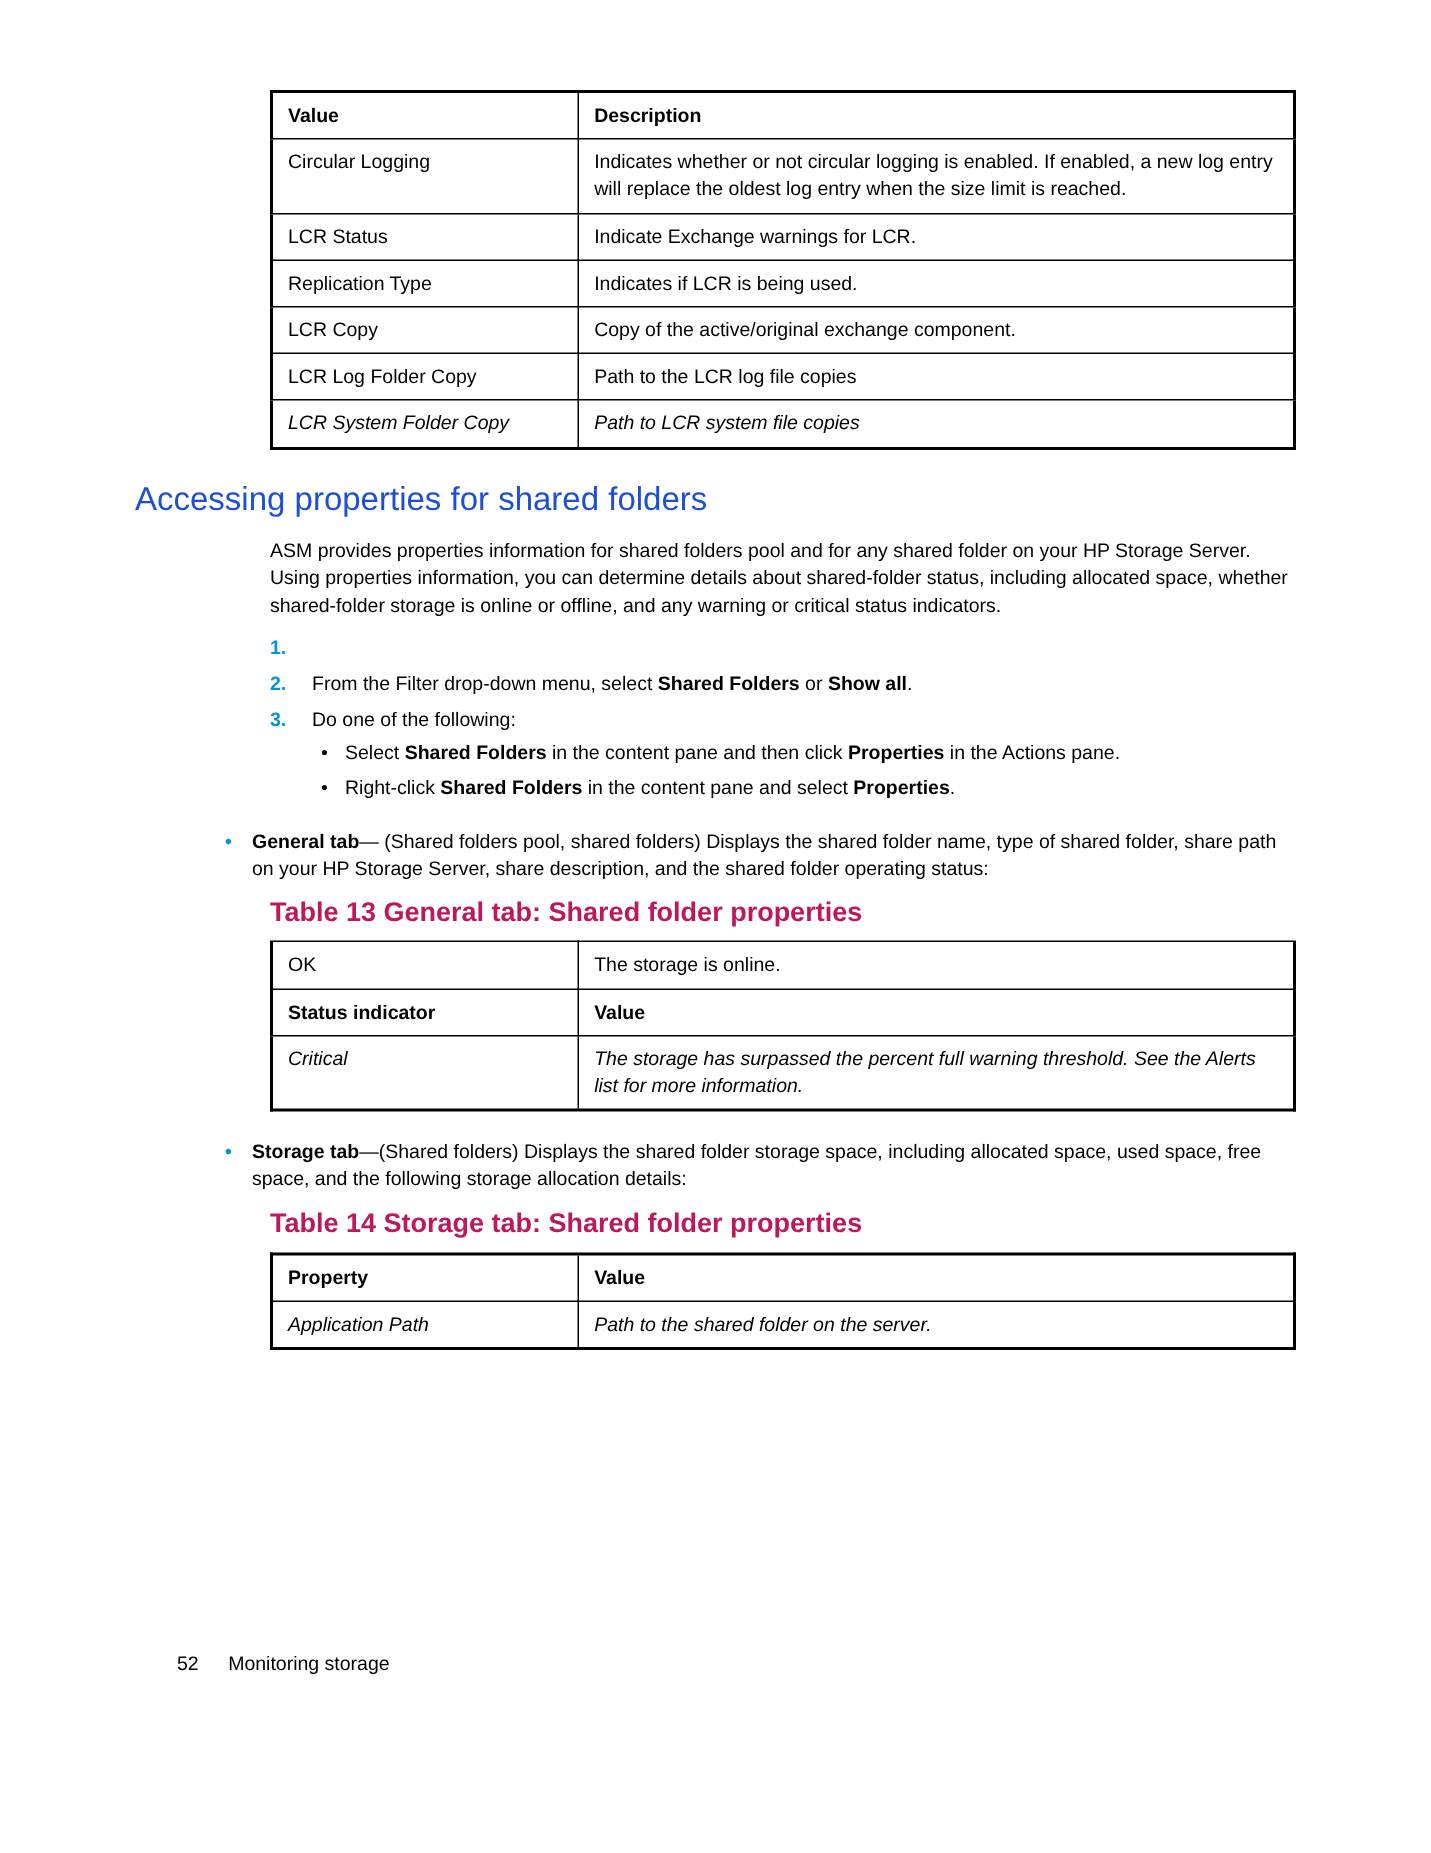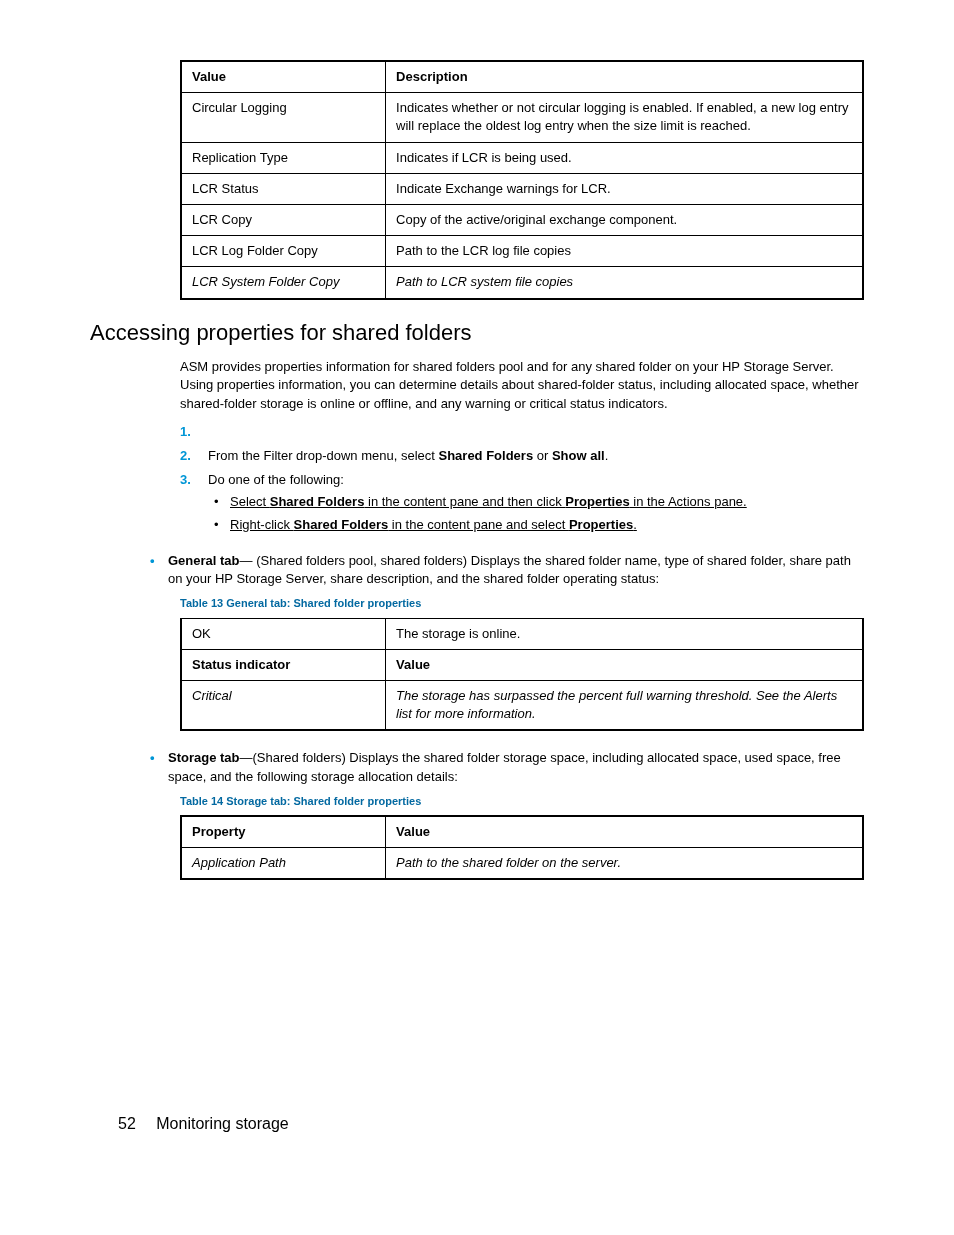--- a/index.html
+++ b/index.html
@@ -36,21 +36,21 @@
   }
   table.doc-table th {
     font-weight: bold;
   }
   .outer-border-lr th:first-child, .outer-border-lr td:first-child { border-left-width: 2px; }
   .outer-border-lr th:last-child, .outer-border-lr td:last-child { border-right-width: 2px; }
   .outer-border-lr tr:first-child th { border-top-width: 2px; }
   .outer-border-lr tr:last-child td { border-bottom-width: 2px; font-style: italic; }
   h2.section-heading {
     font-weight: normal;
-    color: #000000;
+    color: #1d4ed8;
     font-size: 22px;
     margin: 18px 0 10px 0;
   }
   p.body {
     margin: 0 0 10px 0;
   }
   ol.numlist {
     list-style: none;
     padding-left: 0;
     margin: 0 0 10px 0;
@@ -69,39 +69,39 @@
     list-style: none;
     padding-left: 22px;
     margin: 4px 0 8px 0;
   }
   ul.bullets > li::before {
     content: "•";
     display: inline-block;
     width: 16px;
     margin-left: -16px;
   }
-  ul.bullets > li { margin-bottom: 4px; text-decoration: underline; }
+  ul.bullets > li { margin-bottom: 4px; }
   ul.top-bullets {
     list-style: none;
     padding-left: 0;
     margin: 0 0 8px 0;
   }
   ul.top-bullets > li { display:flex; margin-bottom:6px; }
   ul.top-bullets > li > .b { color:#0096d6; font-weight:bold; width:18px; flex-shrink:0; }
   .table-caption {
-    color: #0369a1;
+    color: #be185d;
     font-weight: bold;
-    font-size: 11px;
+    font-size: 18px;
     margin: 8px 0 6px 0;
   }
   .footer {
     position: absolute;
-    bottom: 48px;
+    bottom: 65px;
     left: 118px;
-    font-size: 16px;
+    font-size: 13px;
   }
   .footer .pg { margin-right: 16px; }
   b { font-weight: bold; }
 </style>
 </head>
 <body>
 
 <div class="page">
 
   <div class="content-indent">
@@ -109,26 +109,26 @@
       <tbody>
           <tr>
         <th style="width:30%">Value</th>
         <th>Description</th>
       </tr>
       <tr>
             <td>Circular Logging</td>
             <td>Indicates whether or not circular logging is enabled. If enabled, a new log entry will replace the oldest log entry when the size limit is reached.</td>
           </tr>
       <tr>
+            <td>LCR Status</td>
+            <td>Indicate Exchange warnings for LCR.</td>
+          </tr>
+      <tr>
             <td>Replication Type</td>
             <td>Indicates if LCR is being used.</td>
-          </tr>
-      <tr>
-            <td>LCR Status</td>
-            <td>Indicate Exchange warnings for LCR.</td>
           </tr>
       <tr>
             <td>LCR Copy</td>
             <td>Copy of the active/original exchange component.</td>
           </tr>
       <tr>
             <td>LCR Log Folder Copy</td>
             <td>Path to the LCR log file copies</td>
           </tr>
       <tr>

